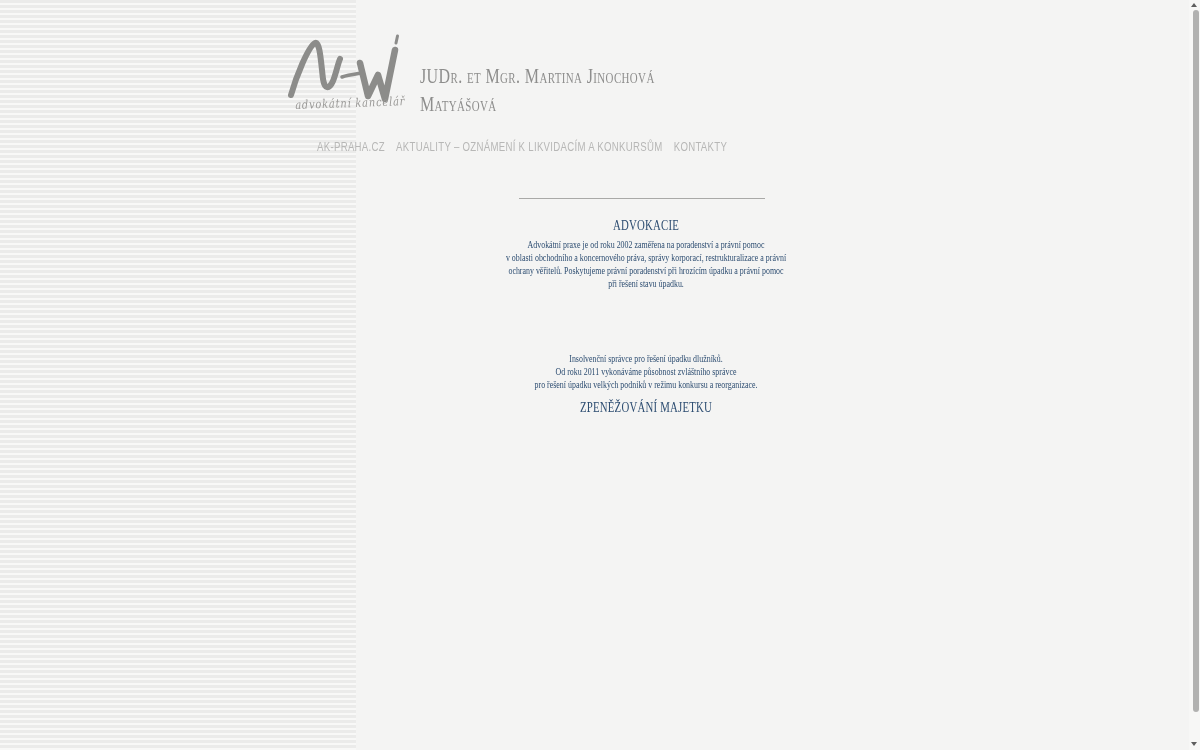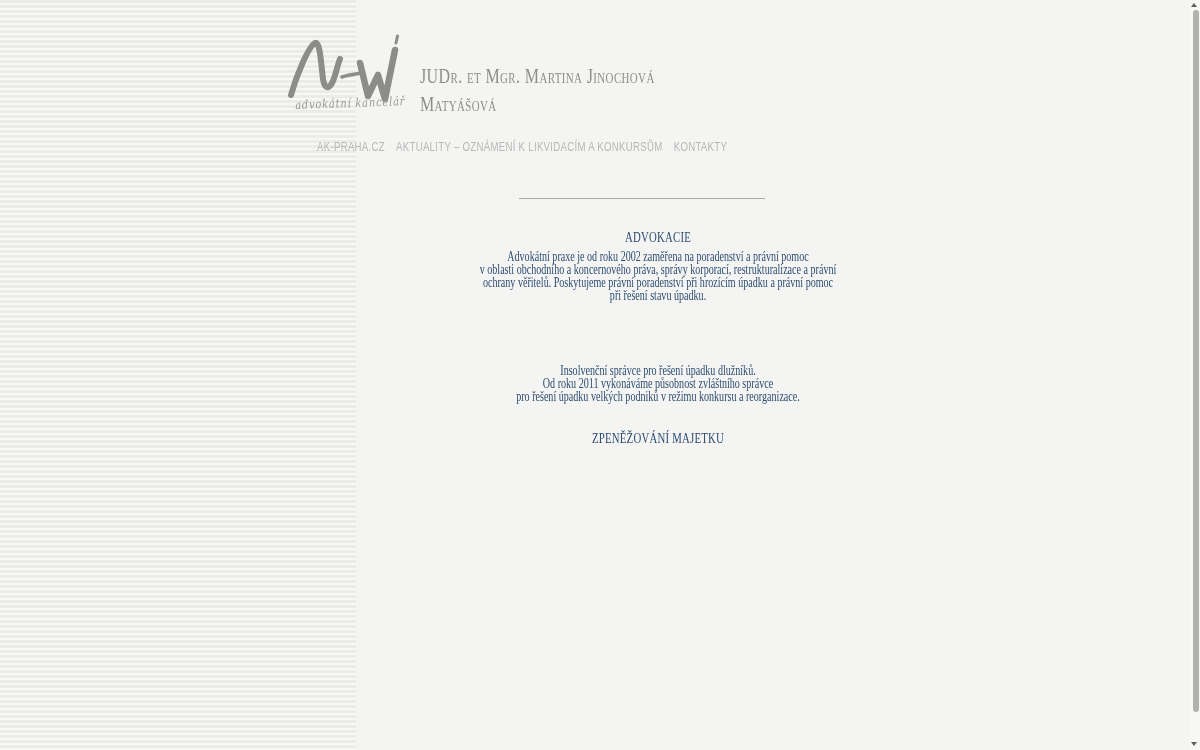--- a/index.html
+++ b/index.html
@@ -23,28 +23,28 @@
     transform:scaleX(0.78);transform-origin:left top;letter-spacing:0.5px;}
 
   
   .main-nav{position:absolute;left:317px;top:139px;display:flex;gap:15px;
     transform:scaleX(0.74);transform-origin:left center;white-space:nowrap;}
   .main-nav a{font-family:"Liberation Sans",sans-serif;font-size:13px;color:#b7b7b6;
     text-decoration:none;letter-spacing:0.4px;cursor:pointer;}
 
   
   .divider{position:absolute;left:519px;top:198px;width:246px;height:1px;background:#a9a9a7;}
-  .h,.para{position:absolute;left:367px;width:550px;text-align:center;margin:16px;color:#2d4d71;}
+  .h,.para{position:absolute;left:367px;width:550px;text-align:center;margin:4px;color:#2d4d71;}
   .cx{display:block;transform:scaleX(0.72);transform-origin:50% 50%;}
   .h{font-size:15px;font-weight:normal;letter-spacing:0.3px;}
-  .para{font-size:14px;line-height:13px;}
+  .para{font-size:11px;line-height:13px;}
   .pre{white-space:pre-line;}
   .h-adv{top:213px;} .p-adv{top:234px;}
   .h-ins{top:311px;} .p-ins{top:348px;}
-  .h-zpe{top:414px;} .p-zpe{top:440px;}
+  .h-zpe{top:395px;} .p-zpe{top:440px;}
   .link{color:#2d4d71;text-decoration:underline;cursor:pointer;}
 
   
   .scrollbar{position:absolute;right:0;top:0;width:11px;height:750px;background:#f7f7f6;}
   .sb-thumb{position:absolute;left:4px;top:10px;width:6px;height:702px;background:#b1b1b0;border-radius:3px;}
   .sb-arrow{position:absolute;width:0;height:0;left:2px;}
   .sb-arrow.up{top:3px;border-left:3.5px solid transparent;border-right:3.5px solid transparent;border-bottom:4.5px solid #5e5e5e;}
   .sb-arrow.down{top:742px;border-left:3.5px solid transparent;border-right:3.5px solid transparent;border-top:4.5px solid #5e5e5e;}
 </style>
 </head>

